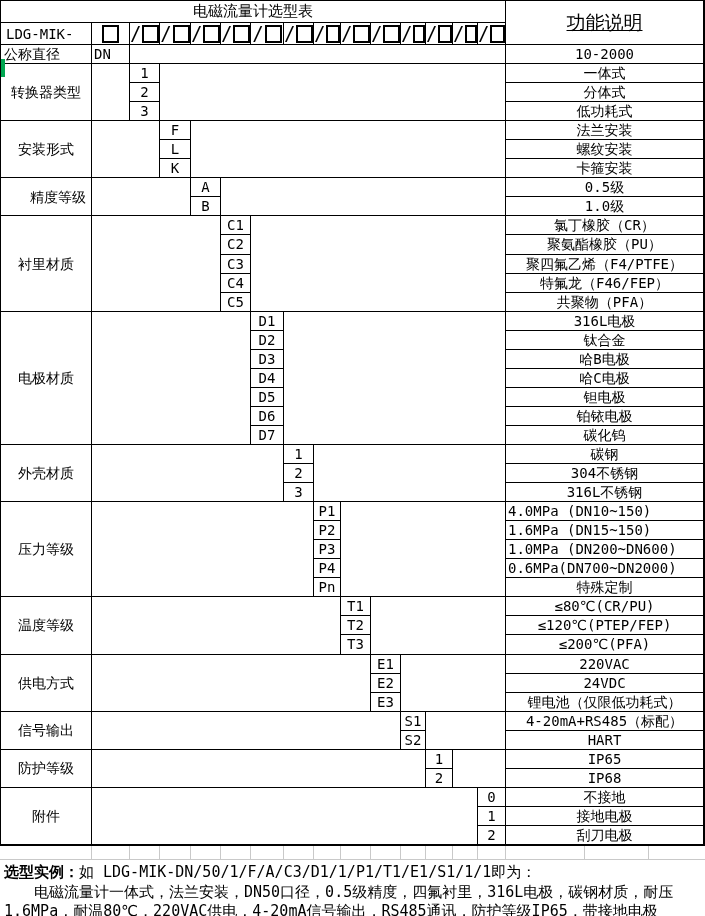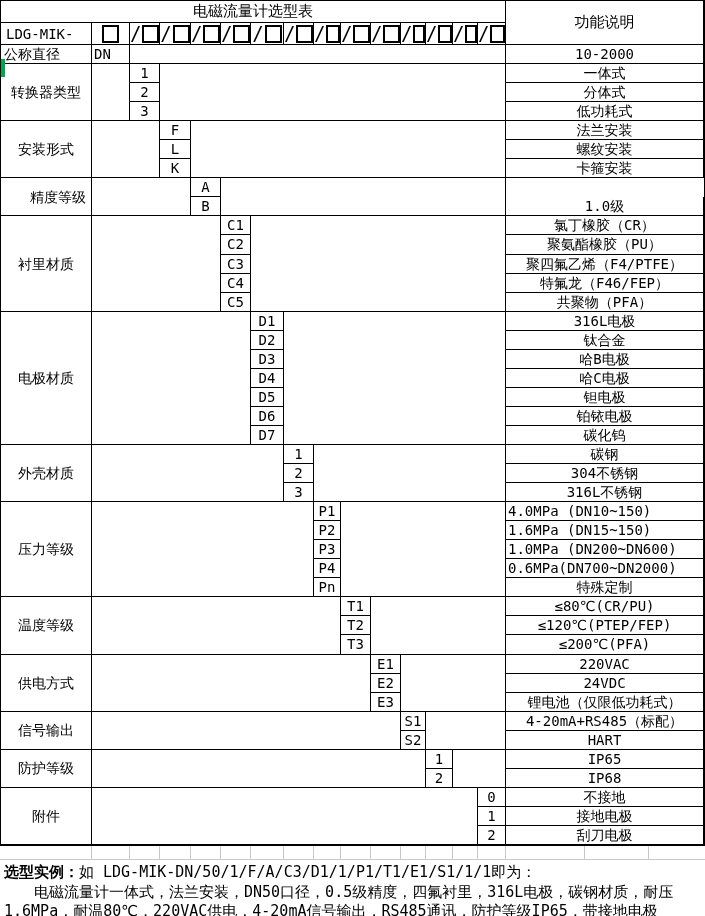--- a/index.html
+++ b/index.html
@@ -24,21 +24,21 @@
     border-bottom:1px solid #000;
     display:flex;
     align-items:center;
     justify-content:center;
     font-size:14px;
     line-height:1;
     overflow:hidden;
     white-space:nowrap;
   }
   .title-cell { grid-column:1 / 16; grid-row:1; font-size:15px; }
-  .func-header { grid-column:16; grid-row:1 / 3; font-size:15px; }
+  .func-header { grid-column:16; grid-row:1 / 3; font-size:19px;text-decoration:underline; }
   .prefix-cell { grid-column:1; grid-row:2; justify-content:flex-start; padding-left:5px; }
   .filler { }
   .lbl { }
   .lbl-left { justify-content:flex-start; padding-left:3px; }
   .code { }
   .code-left { justify-content:flex-start; padding-left:2px; }
   .desc { }
   .desc-left { justify-content:flex-start; padding-left:2px; }
   .code-box { }
   .sq { width:13px; height:14px; border:2px solid #000; display:inline-block; }
@@ -146,20 +146,21 @@
     <div class="cell code" style="grid-area: 7 / 4;">F</div>
     <div class="cell desc" style="grid-area: 7 / 16;">法兰安装</div>
     <div class="cell code" style="grid-area: 8 / 4;">L</div>
     <div class="cell desc" style="grid-area: 8 / 16;">螺纹安装</div>
     <div class="cell code" style="grid-area: 9 / 4;">K</div>
     <div class="cell desc" style="grid-area: 9 / 16;">卡箍安装</div>
     <div class="cell lbl" style="grid-area: 10 / 1 / 12; padding-left: 24px;">精度等级</div>
     <div class="cell filler" style="grid-area: 10 / 2 / 12 / 5;"></div>
     <div class="cell filler" style="grid-area: 10 / 6 / 12 / 16;"></div>
     <div class="cell code" style="grid-area: 10 / 5;">A</div>
+    <div class="cell desc" style="grid-area: 10 / 16;">0.5级</div>
     <div class="cell code" style="grid-area: 11 / 5;">B</div>
     <div class="cell desc" style="grid-area: 11 / 16;">1.0级</div>
     <div class="cell lbl" style="grid-area: 12 / 1 / 17;">衬里材质</div>
     <div class="cell filler" style="grid-area: 12 / 2 / 17 / 6;"></div>
     <div class="cell filler" style="grid-area: 12 / 7 / 17 / 16;"></div>
     <div class="cell code" style="grid-area: 12 / 6;">C1</div>
     <div class="cell desc" style="grid-area: 12 / 16;">氯丁橡胶（CR）</div>
     <div class="cell code" style="grid-area: 13 / 6;">C2</div>
     <div class="cell desc" style="grid-area: 13 / 16;">聚氨酯橡胶（PU）</div>
     <div class="cell code" style="grid-area: 14 / 6;">C3</div>

